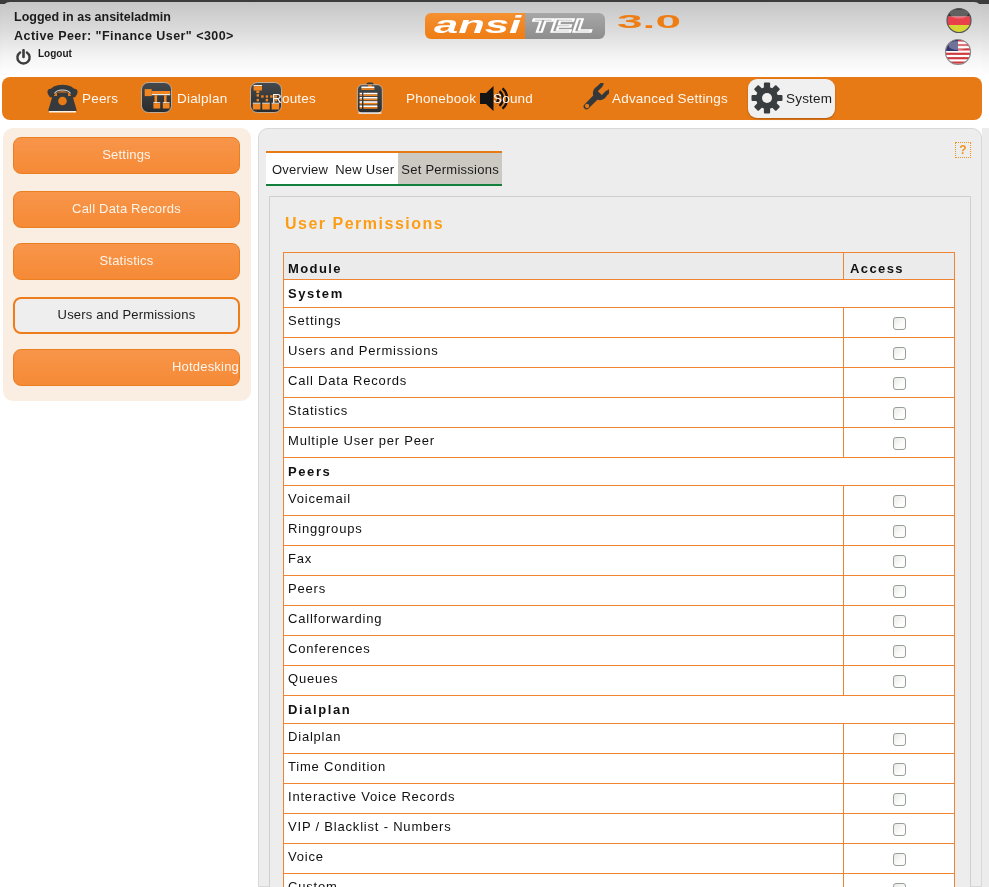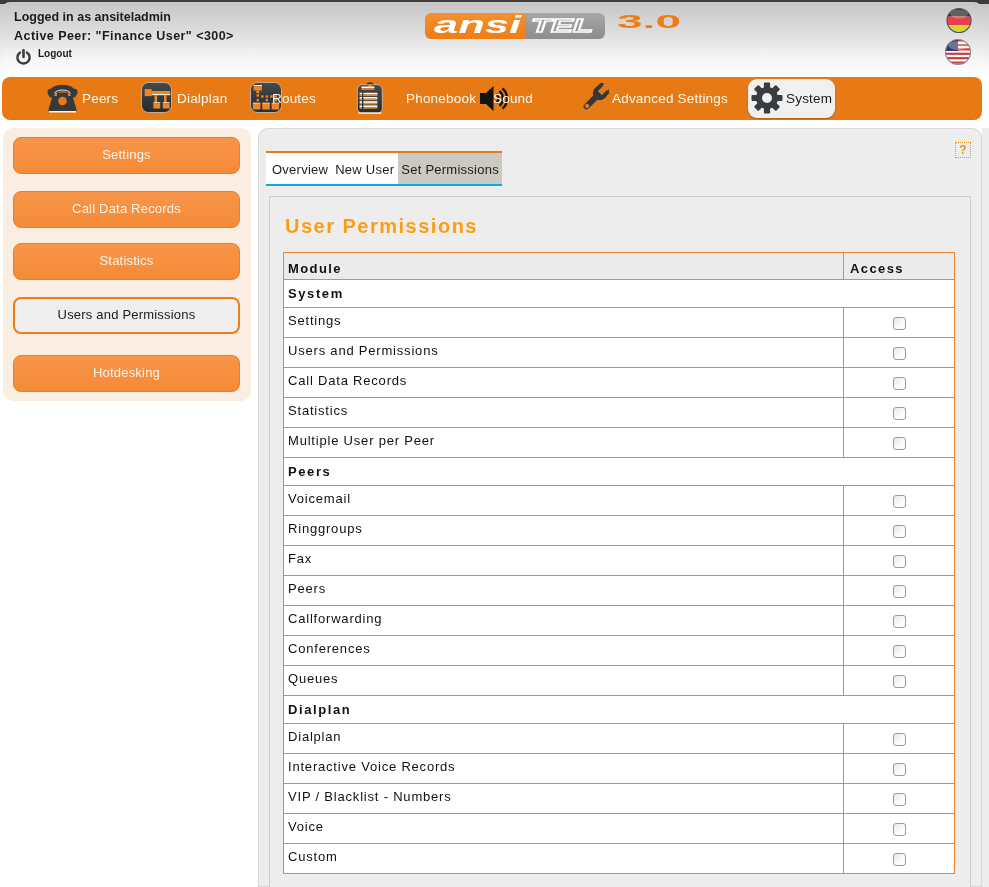--- a/index.html
+++ b/index.html
@@ -16,26 +16,26 @@
 #logo .tel { position:absolute; left:100px; top:0; width:80px; height:26px; background:linear-gradient(180deg,#a7a7a7 0%,#8d8d8d 100%); border-radius:0 6px 6px 0; }
 #nav { position:absolute; left:2px; top:77px; width:980px; height:43px; background:#e87a15; border-radius:8px; }
 .navtext { position:absolute; color:#fdf7ef; font-size:13.5px; top:14px; white-space:nowrap; letter-spacing:0.2px; }
 #sysbox { position:absolute; left:746px; top:2px; width:87px; height:39px; background:#f0f0f0; border-radius:9px; box-shadow:0 1px 2px rgba(0,0,0,0.25); }
 #sidebar { position:absolute; left:3px; top:128px; width:248px; height:273px; background:#faeee2; border-radius:10px; }
 .sbtn { position:absolute; left:10px; width:227px; height:37px; border-radius:8px; border:1px solid #ea7f22;
   background:linear-gradient(180deg,#f8954a 0%,#f58a36 100%); color:#fdf4ea; font-size:13px; text-align:center; line-height:34px; letter-spacing:0.2px; }
 .sbtn.active { background:#eeeeee; color:#1c1c1c; border:2px solid #ef7c1b; line-height:32px; }
 #content { position:absolute; left:258px; top:128px; width:724px; height:759px; background:#ededed; border-radius:10px 10px 0 0; outline:1px solid #d8d8d8; outline-offset:-1px; }
 #helpbtn { position:absolute; left:697px; top:14px; width:16px; height:16px; border:1px dotted #f0941e; color:#f0941e; font-size:12px; font-weight:bold; text-align:center; line-height:15px; }
-#tabs { position:absolute; left:8px; top:23px; height:35px; border-top:2px solid #e87a15; border-bottom:2px solid #0ea5e9; }
+#tabs { position:absolute; left:8px; top:23px; height:35px; border-top:2px solid #e87a15; border-bottom:2px solid #15803d; }
 .tab { display:inline-block; height:31px; line-height:34px; font-size:13px; color:#1c1c1c; background:#ffffff; padding:0 3.5px; vertical-align:top; letter-spacing:0.25px; }
 .tab:first-child { padding-left:6px; }
 .tab.active { background:#ccc8c2; }
 #innerpanel { position:absolute; left:11px; top:68px; width:702px; height:700px; border:1px solid #cfcfcf; background:#ededed; }
-#ptitle { position:absolute; left:27px; top:87px; font-size:20px; font-weight:bold; color:#fb9e16; letter-spacing:1.5px; }
+#ptitle { position:absolute; left:27px; top:87px; font-size:16px; font-weight:bold; color:#fb9e16; letter-spacing:1.5px; }
 #ptable { position:absolute; left:25px; top:124px; border-collapse:collapse; }
 #ptable td, #ptable th { border:1px solid #ef8532; font-size:13px; color:#101010; padding:0 0 4px 4px; text-align:left; letter-spacing:0.8px; }
 #ptable th { background:#ebebeb; font-weight:bold; height:27px; padding:4px 0 0 4px; letter-spacing:1.4px; }
 #ptable td { background:#ffffff; height:30px; }
 #ptable td.sec { font-weight:bold; height:28px; letter-spacing:1.6px; padding:0 0 0 4px; }
 #ptable td.chk { text-align:center; padding:0; }
 #ptable col.c1 { width:560px; }
 #ptable col.c2 { width:111px; }
 input[type=checkbox] { appearance:none; -webkit-appearance:none; width:13px; height:13px; margin:0;
   border:1px solid #97a097; border-radius:3px; background:linear-gradient(135deg,#e9ebe7 0%,#fbfbfa 60%,#ffffff 100%); vertical-align:middle; }
@@ -222,21 +222,21 @@
     </g>
     <circle cx="16" cy="16" r="5" fill="#f0f0f0"></circle>
   </svg>
   <div class="navtext" style="left:784px; color:#1c1c1c;">System</div>
 </div>
 <div id="sidebar">
   <div class="sbtn" style="top:9px;">Settings</div>
   <div class="sbtn" style="top:63px;">Call Data Records</div>
   <div class="sbtn" style="top:115px;">Statistics</div>
   <div class="sbtn active" style="top:169px;">Users and Permissions</div>
-  <div class="sbtn" style="top:227px;">Hotdesking</div>
+  <div class="sbtn" style="top:221px;text-align:right;">Hotdesking</div>
 </div>
 <div id="content">
   <div id="helpbtn">?</div>
   <div id="tabs"><span class="tab">Overview</span><span class="tab">New User</span><span class="tab active">Set Permissions</span></div>
   <div id="innerpanel"></div>
   <div id="ptitle">User Permissions</div>
   <table id="ptable">
     <colgroup>
         <col class="c1">
         <col class="c2">
@@ -301,20 +301,24 @@
           <td class="chk"><input type="checkbox" style=""></td>
         </tr>
     <tr>
           <td class="sec" colspan="2">Dialplan</td>
         </tr>
     <tr>
           <td>Dialplan</td>
           <td class="chk"><input type="checkbox" style=""></td>
         </tr>
     <tr>
+          <td>Time Condition</td>
+          <td class="chk"><input type="checkbox" style=""></td>
+        </tr>
+    <tr>
           <td>Interactive Voice Records</td>
           <td class="chk"><input type="checkbox" style=""></td>
         </tr>
     <tr>
           <td>VIP / Blacklist - Numbers</td>
           <td class="chk"><input type="checkbox" style=""></td>
         </tr>
     <tr>
           <td>Voice</td>
           <td class="chk"><input type="checkbox" style=""></td>

